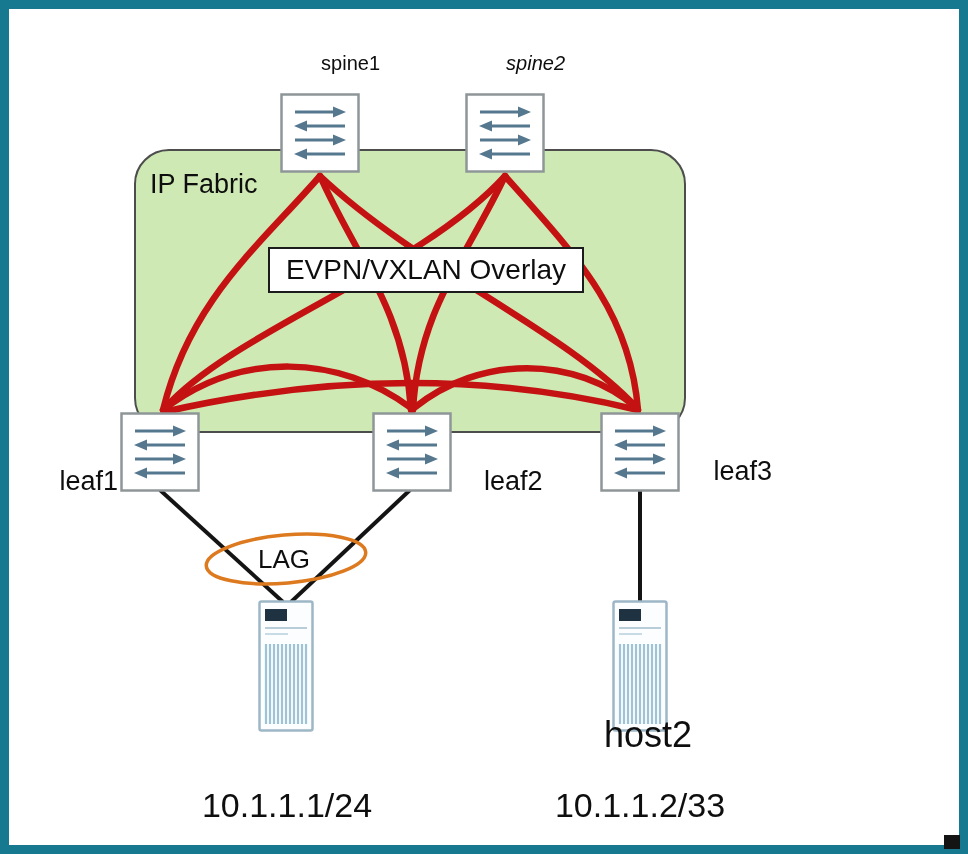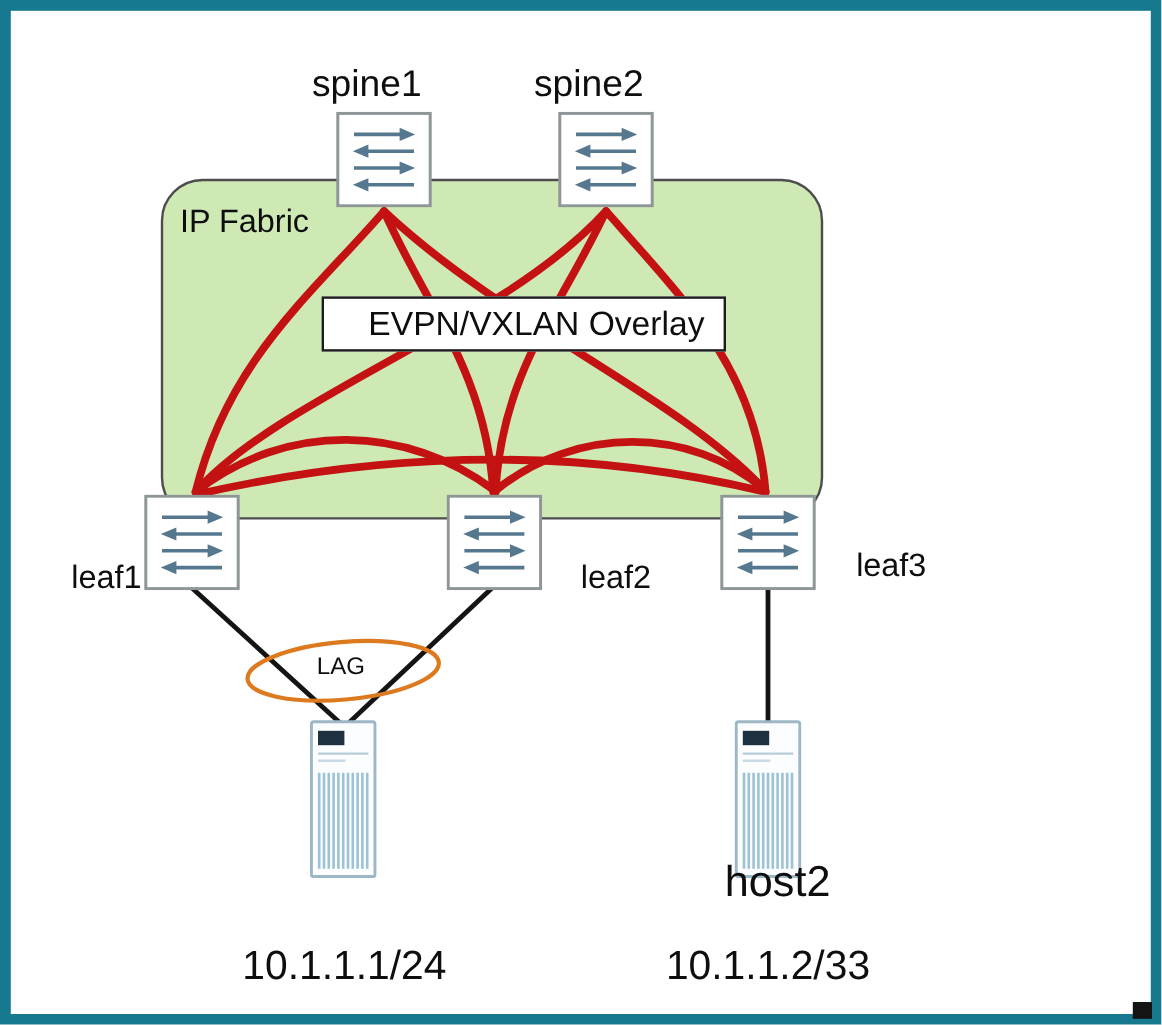--- a/index.html
+++ b/index.html
@@ -3,29 +3,29 @@
 <meta charset="utf-8">
 <style>
   html,body{margin:0;padding:0;background:#dcdcdc;}
   #canvas{
     position:relative;width:968px;height:854px;background:#ffffff;
     overflow:hidden;font-family:"Liberation Sans",sans-serif;
   }
   #frame{position:absolute;inset:0;border:9px solid #17798f;pointer-events:none;z-index:30;}
   svg.layer{position:absolute;left:0;top:0;z-index:1;}
   .lbl{position:absolute;color:#0e0e0e;z-index:20;line-height:1.15;}
-  .node-lbl{font-size:31px;width:120px;text-align:left;}
+  .node-lbl{font-size:20px;width:120px;text-align:right;}
   .leaf-lbl{font-size:27px;width:84px;}
   .fabric-lbl{font-size:27px;}
   .overlay-box{
     position:absolute;left:268px;top:247px;width:312px;height:42px;z-index:10;
     background:#ffffff;border:2px solid #1c1c1c;color:#0e0e0e;
-    font-size:28px;display:flex;align-items:center;justify-content:center;white-space:nowrap;padding-left:21px;
+    font-size:28px;display:flex;align-items:center;justify-content:center;white-space:nowrap;
   }
-  .lag-lbl{font-size:20px;width:80px;text-align:center;}
+  .lag-lbl{font-size:26px;width:80px;text-align:center;}
   .host-lbl{font-size:36px;width:200px;text-align:center;}
   .ip-lbl{font-size:34px;width:200px;text-align:center;}
   .corner-mark{position:absolute;left:944px;top:835px;width:16px;height:14px;background:#141414;z-index:40;}
 </style>
 </head>
 <body>
 
 <div id="canvas">
 
   <svg class="layer" width="968" height="854" viewBox="0 0 968 854">
@@ -90,21 +90,21 @@
     <use href="#sw" x="465" y="93" width="80" height="80"></use>
     <use href="#sw" x="120" y="412" width="80" height="80"></use>
     <use href="#sw" x="372" y="412" width="80" height="80"></use>
     <use href="#sw" x="600" y="412" width="80" height="80"></use>
 
     <use href="#srv" x="258" y="600" width="56" height="132"></use>
     <use href="#srv" x="612" y="600" width="56" height="132"></use>
   </svg>
 
   <div class="lbl node-lbl" style="left:260px;top:52px;">spine1</div>
-  <div class="lbl node-lbl" style="left:445px;top:52px;">spine2</div>
+  <div class="lbl node-lbl" style="left:445px;top:52px;font-style:italic;">spine2</div>
 
   <div class="lbl fabric-lbl" style="left:150px;top:169px;">IP Fabric</div>
 
   <div class="overlay-box">
     <span>EVPN/VXLAN Overlay</span>
   </div>
 
   <div class="lbl leaf-lbl" style="left:34px;top:466px;text-align:right;">leaf1</div>
   <div class="lbl leaf-lbl" style="left:456px;top:466px;text-align:left;margin-left:28px;">leaf2</div>
   <div class="lbl leaf-lbl" style="left:688px;top:456px;text-align:right;">leaf3</div>

